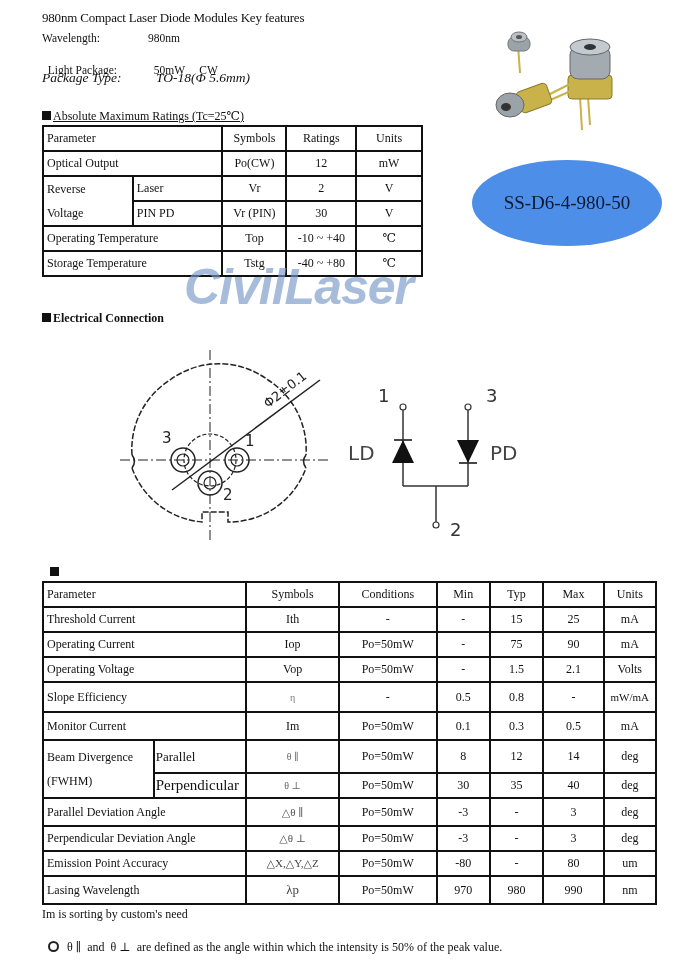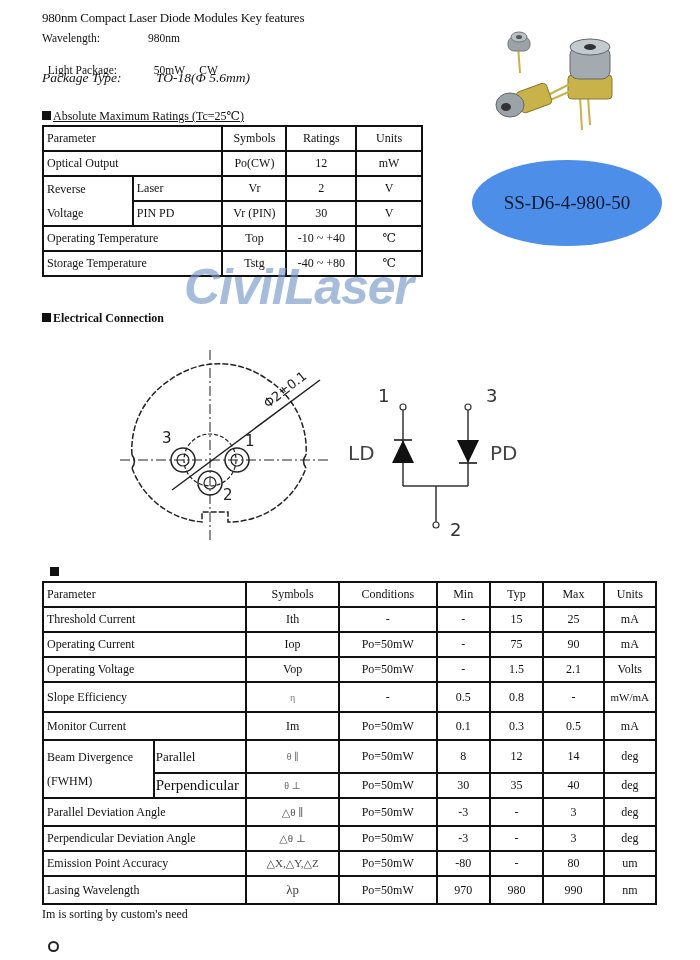--- a/index.html
+++ b/index.html
@@ -303,14 +303,14 @@
     <td class="c">970</td>
     <td class="c">980</td>
     <td class="c">990</td>
     <td class="c">nm</td>
   </tr>
 </tbody>
   </table>
 
 <div class="abs note" style="top:907px">Im is sorting by custom's need</div>
 <div class="abs note" style="top:925px; white-space:pre">
-  <span class="ring"></span>
+  <span class="ring"></span><span>θ ∥  and  θ ⊥  are defined as the angle within which the intensity is 50% of the peak value.</span>
 </div>
 
 </body></html>

